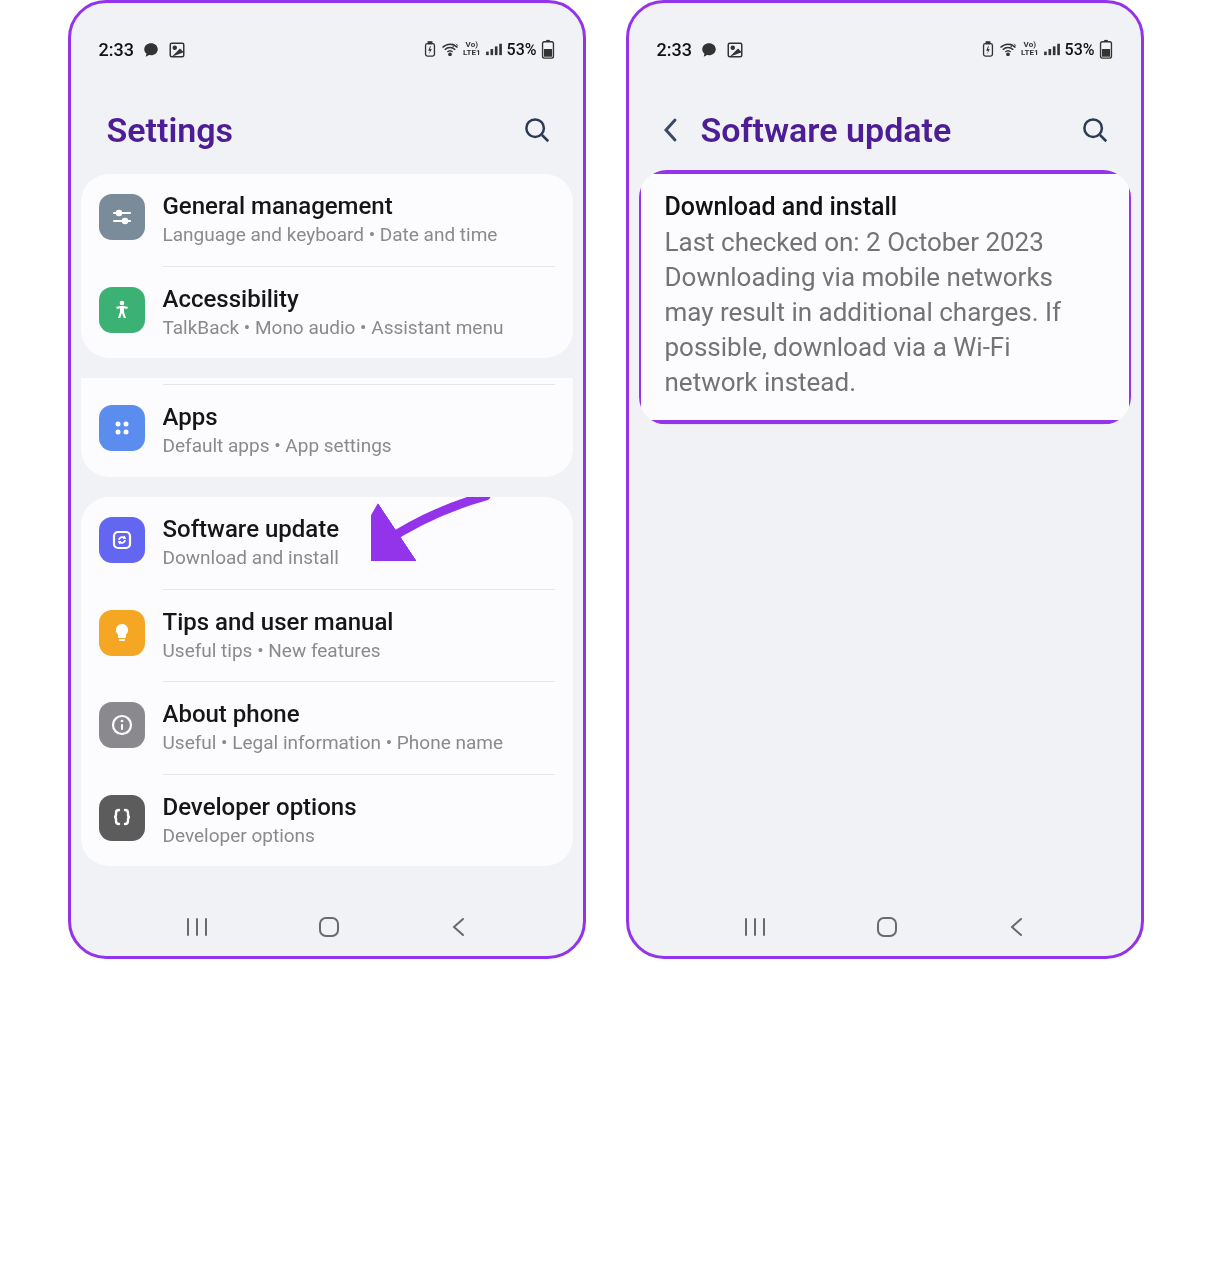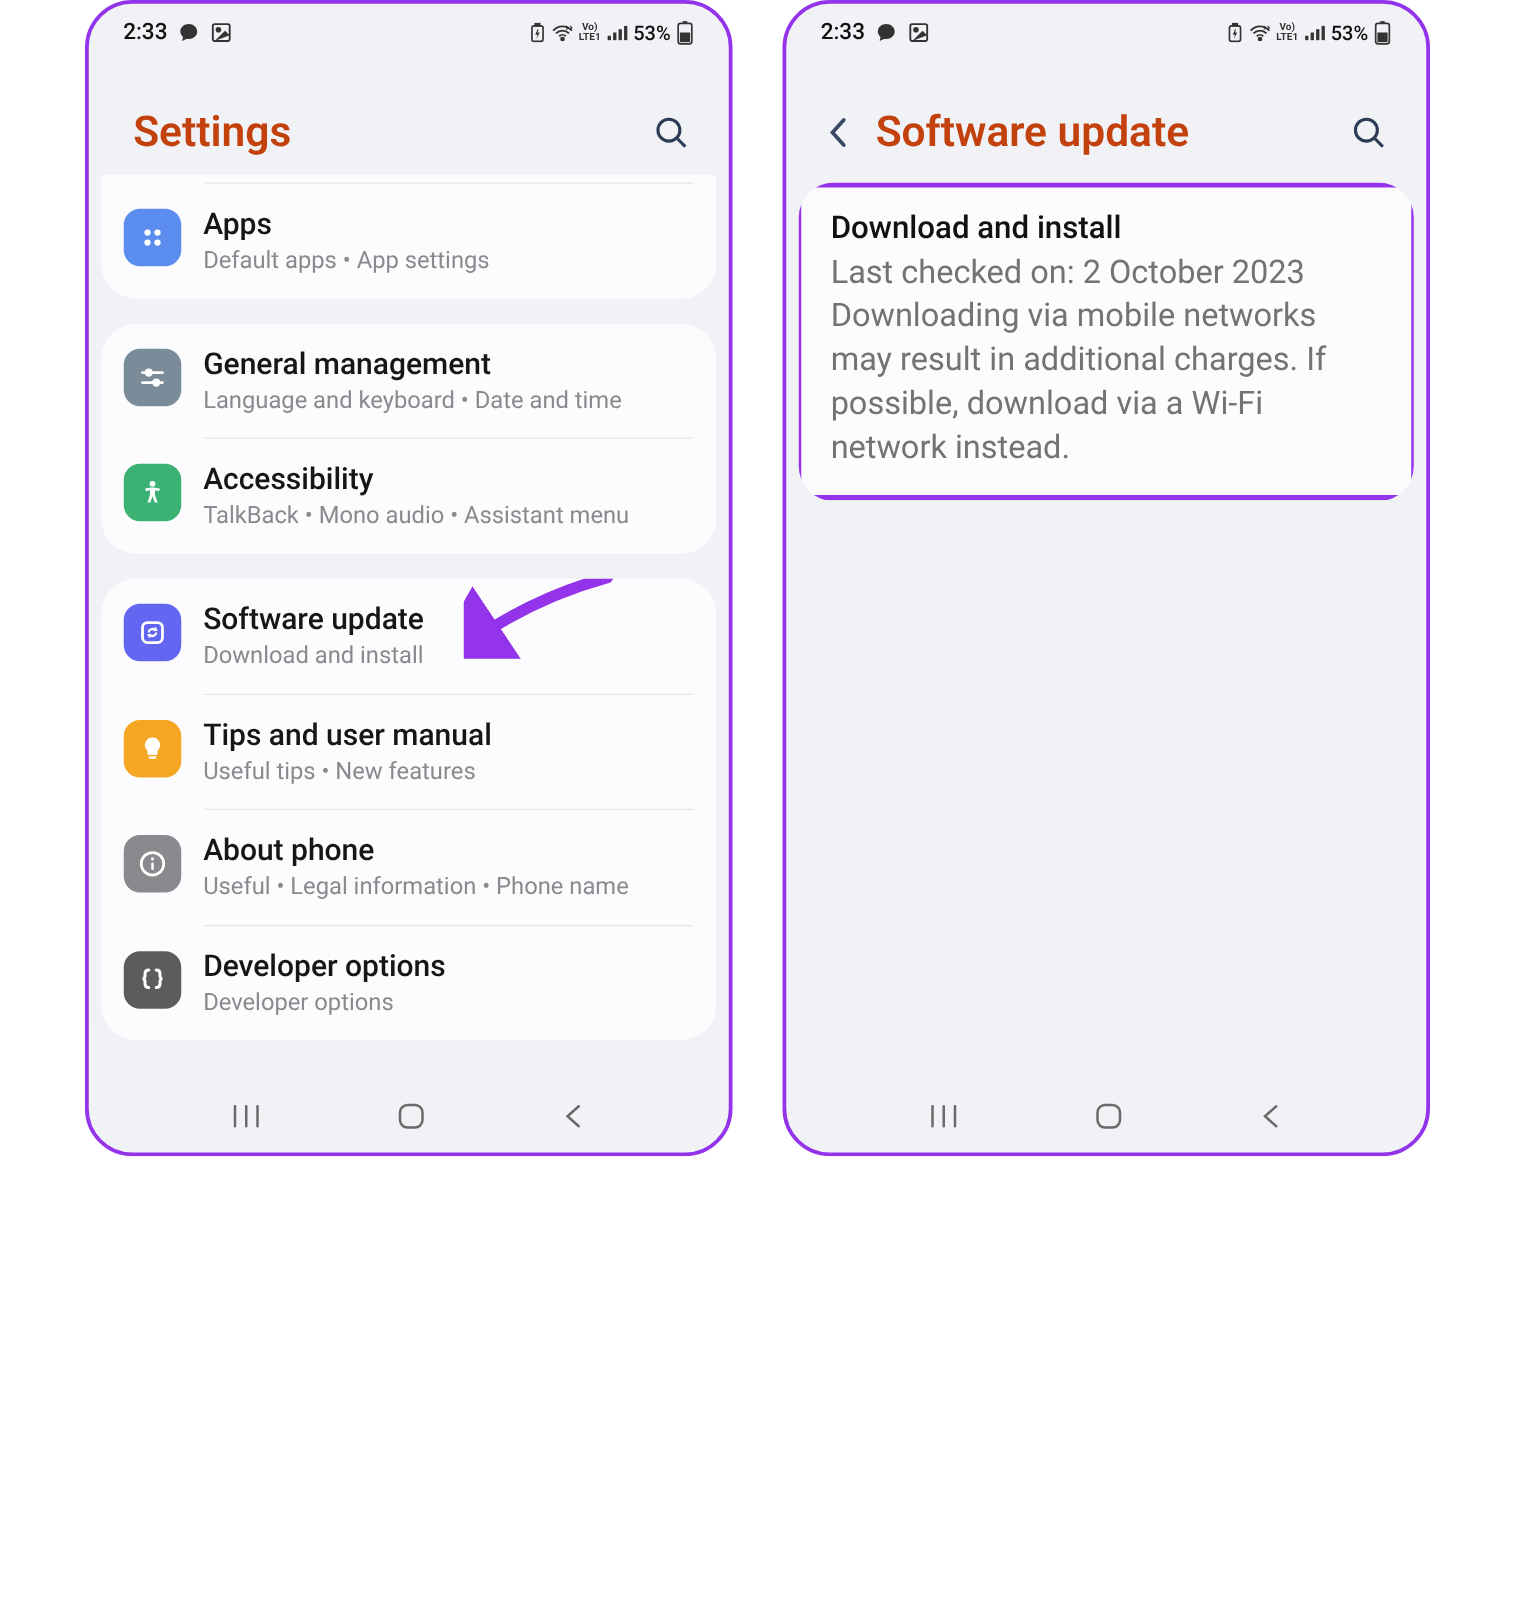--- a/index.html
+++ b/index.html
@@ -22,39 +22,40 @@
     border-radius: 38px;
     position: relative;
     padding-bottom: 70px;
     overflow: hidden;
   }
   .spacer { width: 40px; }
   
   .status-bar {
     display: flex;
     justify-content: space-between;
-    align-items: flex-end;
+    align-items: flex-start;
     padding: 12px 28px 4px;
     font-size: 18px;
     font-weight: 500;
     color: #111;
+    margin-top: 24px;
   }
   .status-left { display: flex; align-items: center; gap: 8px; }
   .status-right { display: flex; align-items: center; gap: 4px; font-size: 16px;}
   .sb-icon { display:inline-flex; align-items:center; }
   
   .header {
     display: flex;
     align-items: center;
     padding: 46px 26px 14px 36px;
   }
   .header .title {
     font-size: 34px;
     font-weight: 600;
-    color: #c2410c;
+    color: #4c1d95;
     flex: 1;
   }
   .back-btn { width: 40px; display:flex; justify-content:center; margin-right:10px;}
   .search-btn { width: 40px; display:flex; justify-content:center; }
   
   .card {
     background: #fcfcfe;
     border-radius: 28px;
     margin: 10px 10px 20px;
     padding: 0;
@@ -210,64 +211,64 @@
     <div class="header">
       <div class="title">Settings</div>
       <div class="search-btn">
         <svg width="30" height="30" viewBox="0 0 24 24" fill="none" stroke="#2b3a55" stroke-width="2">
             <circle cx="10.5" cy="10.5" r="7"></circle>
             <line x1="21" y1="21" x2="16" y2="16"></line>
           </svg>
       </div>
     </div>
 
+    <div class="card">
+      <div class="row">
+        <div class="icon-wrap bg-slate">
+          <svg width="24" height="24" viewBox="0 0 24 24" fill="none" stroke="#fff" stroke-width="2.2" stroke-linecap="round">
+              <line x1="4" y1="8" x2="20" y2="8"></line>
+              <circle cx="9" cy="8" r="2.2" fill="#fff"></circle>
+              <line x1="4" y1="16" x2="20" y2="16"></line>
+              <circle cx="15" cy="16" r="2.2" fill="#fff"></circle>
+            </svg>
+        </div>
+        <div class="texts">
+          <div class="label">General management</div>
+          <div class="sub">Language and keyboard  •  Date and time</div>
+        </div>
+      </div>
+      <div class="divider"></div>
+      <div class="row">
+        <div class="icon-wrap bg-green">
+          <svg width="24" height="24" viewBox="0 0 24 24" fill="#fff">
+              <circle cx="12" cy="5" r="2.3"></circle>
+              <path d="M12 8c-3 0-6 1-6 1l1 2s2-.7 3-.8V14l-2 6h2.2l1.8-5 1.8 5H16l-2-6v-3.8c1 .1 3 .8 3 .8l1-2s-3-1-6-1z"></path>
+            </svg>
+        </div>
+        <div class="texts">
+          <div class="label">Accessibility</div>
+          <div class="sub">TalkBack  •  Mono audio  •  Assistant menu</div>
+        </div>
+      </div>
+    </div>
+
     <div class="card first-cut" style="padding-top:6px;">
       <div class="divider" style="margin-top:0;"></div>
       <div class="row">
         <div class="icon-wrap bg-blue">
           <svg width="24" height="24" viewBox="0 0 24 24" fill="#fff">
               <circle cx="8" cy="8" r="2.5"></circle>
               <circle cx="16" cy="8" r="2.5"></circle>
               <circle cx="8" cy="16" r="2.5"></circle>
               <circle cx="16" cy="16" r="2.5"></circle>
             </svg>
         </div>
         <div class="texts">
           <div class="label">Apps</div>
           <div class="sub">Default apps  •  App settings</div>
-        </div>
-      </div>
-    </div>
-
-    <div class="card">
-      <div class="row">
-        <div class="icon-wrap bg-slate">
-          <svg width="24" height="24" viewBox="0 0 24 24" fill="none" stroke="#fff" stroke-width="2.2" stroke-linecap="round">
-              <line x1="4" y1="8" x2="20" y2="8"></line>
-              <circle cx="9" cy="8" r="2.2" fill="#fff"></circle>
-              <line x1="4" y1="16" x2="20" y2="16"></line>
-              <circle cx="15" cy="16" r="2.2" fill="#fff"></circle>
-            </svg>
-        </div>
-        <div class="texts">
-          <div class="label">General management</div>
-          <div class="sub">Language and keyboard  •  Date and time</div>
-        </div>
-      </div>
-      <div class="divider"></div>
-      <div class="row">
-        <div class="icon-wrap bg-green">
-          <svg width="24" height="24" viewBox="0 0 24 24" fill="#fff">
-              <circle cx="12" cy="5" r="2.3"></circle>
-              <path d="M12 8c-3 0-6 1-6 1l1 2s2-.7 3-.8V14l-2 6h2.2l1.8-5 1.8 5H16l-2-6v-3.8c1 .1 3 .8 3 .8l1-2s-3-1-6-1z"></path>
-            </svg>
-        </div>
-        <div class="texts">
-          <div class="label">Accessibility</div>
-          <div class="sub">TalkBack  •  Mono audio  •  Assistant menu</div>
         </div>
       </div>
     </div>
 
     <div class="card" style="position:relative;">
       <div class="row">
         <div class="icon-wrap bg-purple">
           <svg width="24" height="24" viewBox="0 0 24 24" fill="none" stroke="#fff" stroke-width="2.2">
               <rect x="4" y="4" width="16" height="16" rx="4"></rect>
               <path d="M9 12a3 3 0 0 1 5-2M15 12a3 3 0 0 1-5 2" stroke-width="1.8"></path>

